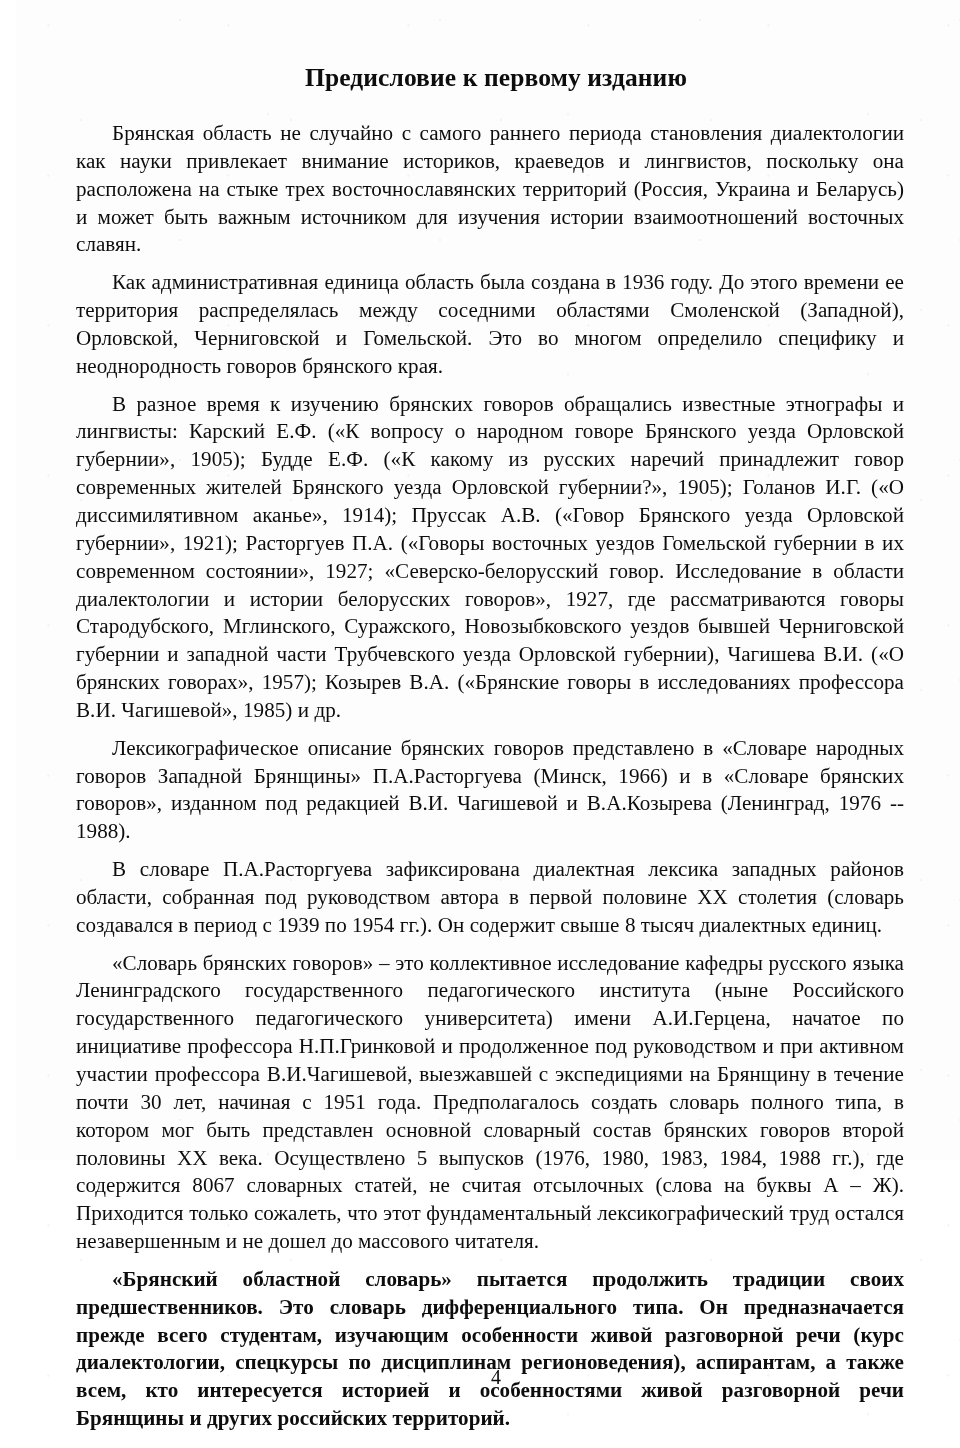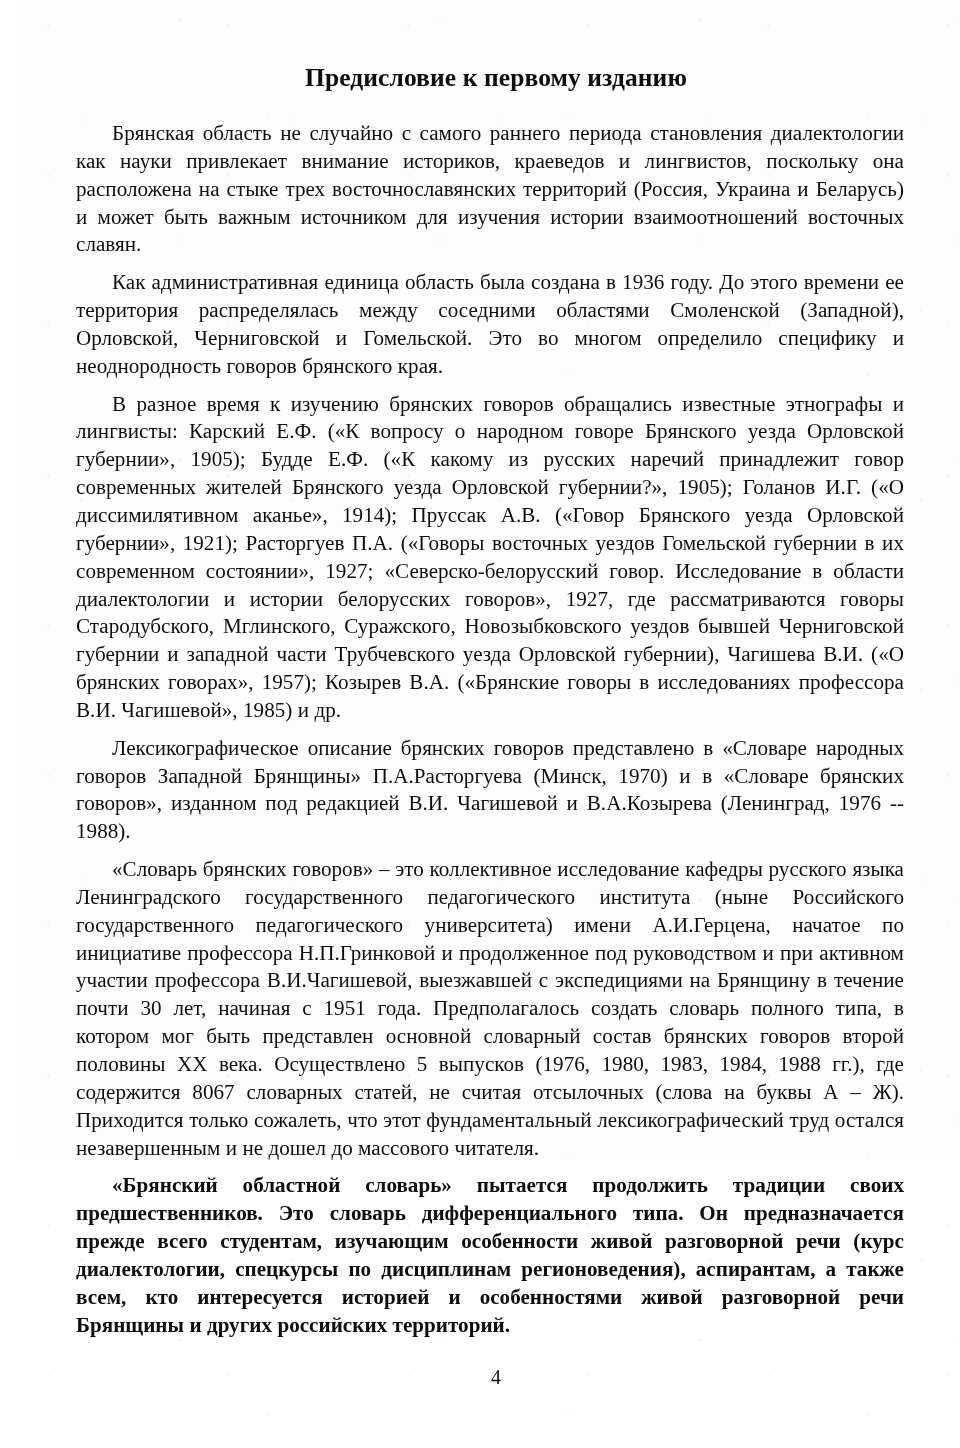--- a/index.html
+++ b/index.html
@@ -84,21 +84,22 @@
 <body>
 
 <div class="page">
 
   <h1 class="page-heading">Предисловие к первому изданию</h1>
 
   <div class="body-text">
     <p>Брянская область не случайно с самого раннего периода становления диалектологии как науки привлекает внимание историков, краеведов и лингвистов, поскольку она расположена на стыке трех восточнославянских территорий (Россия, Украина и Беларусь) и может быть важным источником для изучения истории взаимоотношений восточных славян.</p>
     <p>Как административная единица область была создана в 1936 году. До этого времени ее территория распределялась между соседними областями Смоленской (Западной), Орловской, Черниговской и Гомельской. Это во многом определило специфику и неоднородность говоров брянского края.</p>
     <p>В разное время к изучению брянских говоров обращались известные этнографы и лингвисты: Карский Е.Ф. («К вопросу о народном говоре Брянского уезда Орловской губернии», 1905); Будде Е.Ф. («К какому из русских наречий принадлежит говор современных жителей Брянского уезда  Орловской губернии?», 1905); Голанов И.Г. («О диссимилятивном аканье», 1914); Пруссак А.В. («Говор Брянского уезда Орловской губернии», 1921); Расторгуев П.А. («Говоры восточных уездов Гомельской губернии в их современном состоянии», 1927; «Северско-белорусский говор. Исследование в области диалектологии и истории белорусских говоров», 1927, где  рассматриваются говоры Стародубского, Мглинского, Суражского, Новозыбковского уездов бывшей Черниговской губернии и западной части Трубчевского уезда Орловской губернии), Чагишева В.И. («О брянских говорах», 1957); Козырев В.А. («Брянские говоры в исследованиях профессора В.И. Чагишевой», 1985) и др.</p>
-    <p>Лексикографическое описание брянских говоров представлено в «Словаре народных говоров Западной Брянщины» П.А.Расторгуева (Минск, 1970) и в «Словаре брянских говоров», изданном под редакцией В.И. Чагишевой и В.А.Козырева (Ленинград, 1976 -- 1988).</p>
+    <p>Лексикографическое описание брянских говоров представлено в «Словаре народных говоров Западной Брянщины» П.А.Расторгуева (Минск, 1966) и в «Словаре брянских говоров», изданном под редакцией В.И. Чагишевой и В.А.Козырева (Ленинград, 1976 -- 1988).</p>
+    <p>В словаре П.А.Расторгуева зафиксирована диалектная лексика западных районов области, собранная под руководством автора в первой половине XX столетия (словарь создавался в период с 1939 по 1954 гг.). Он содержит свыше 8 тысяч диалектных единиц.</p>
     <p>«Словарь брянских говоров» – это коллективное исследование кафедры русского языка Ленинградского государственного педагогического института (ныне Российского государственного педагогического университета) имени А.И.Герцена, начатое по инициативе профессора Н.П.Гринковой и продолженное под руководством  и при активном участии профессора В.И.Чагишевой, выезжавшей с экспедициями на Брянщину в течение почти 30 лет, начиная с 1951 года. Предполагалось создать словарь полного типа, в котором мог быть представлен основной словарный состав брянских говоров второй половины XX века. Осуществлено 5 выпусков (1976, 1980, 1983, 1984, 1988 гг.), где содержится 8067 словарных статей, не считая отсылочных (слова на буквы А – Ж). Приходится только сожалеть, что этот фундаментальный лексикографический труд остался незавершенным и не дошел до массового читателя.</p>
     <p class="last-line-natural">«Брянский областной словарь» пытается продолжить традиции своих предшественников. Это словарь дифференциального типа. Он предназначается прежде всего студентам, изучающим особенности живой разговорной речи (курс диалектологии, спецкурсы по дисциплинам регионоведения), аспирантам, а также всем, кто интересуется историей и особенностями живой разговорной речи Брянщины и других российских территорий.</p>
   </div>
 
   <div class="page-number">4</div>
 
   <div class="scan-noise"></div>
 </div>
 
 </body></html>

